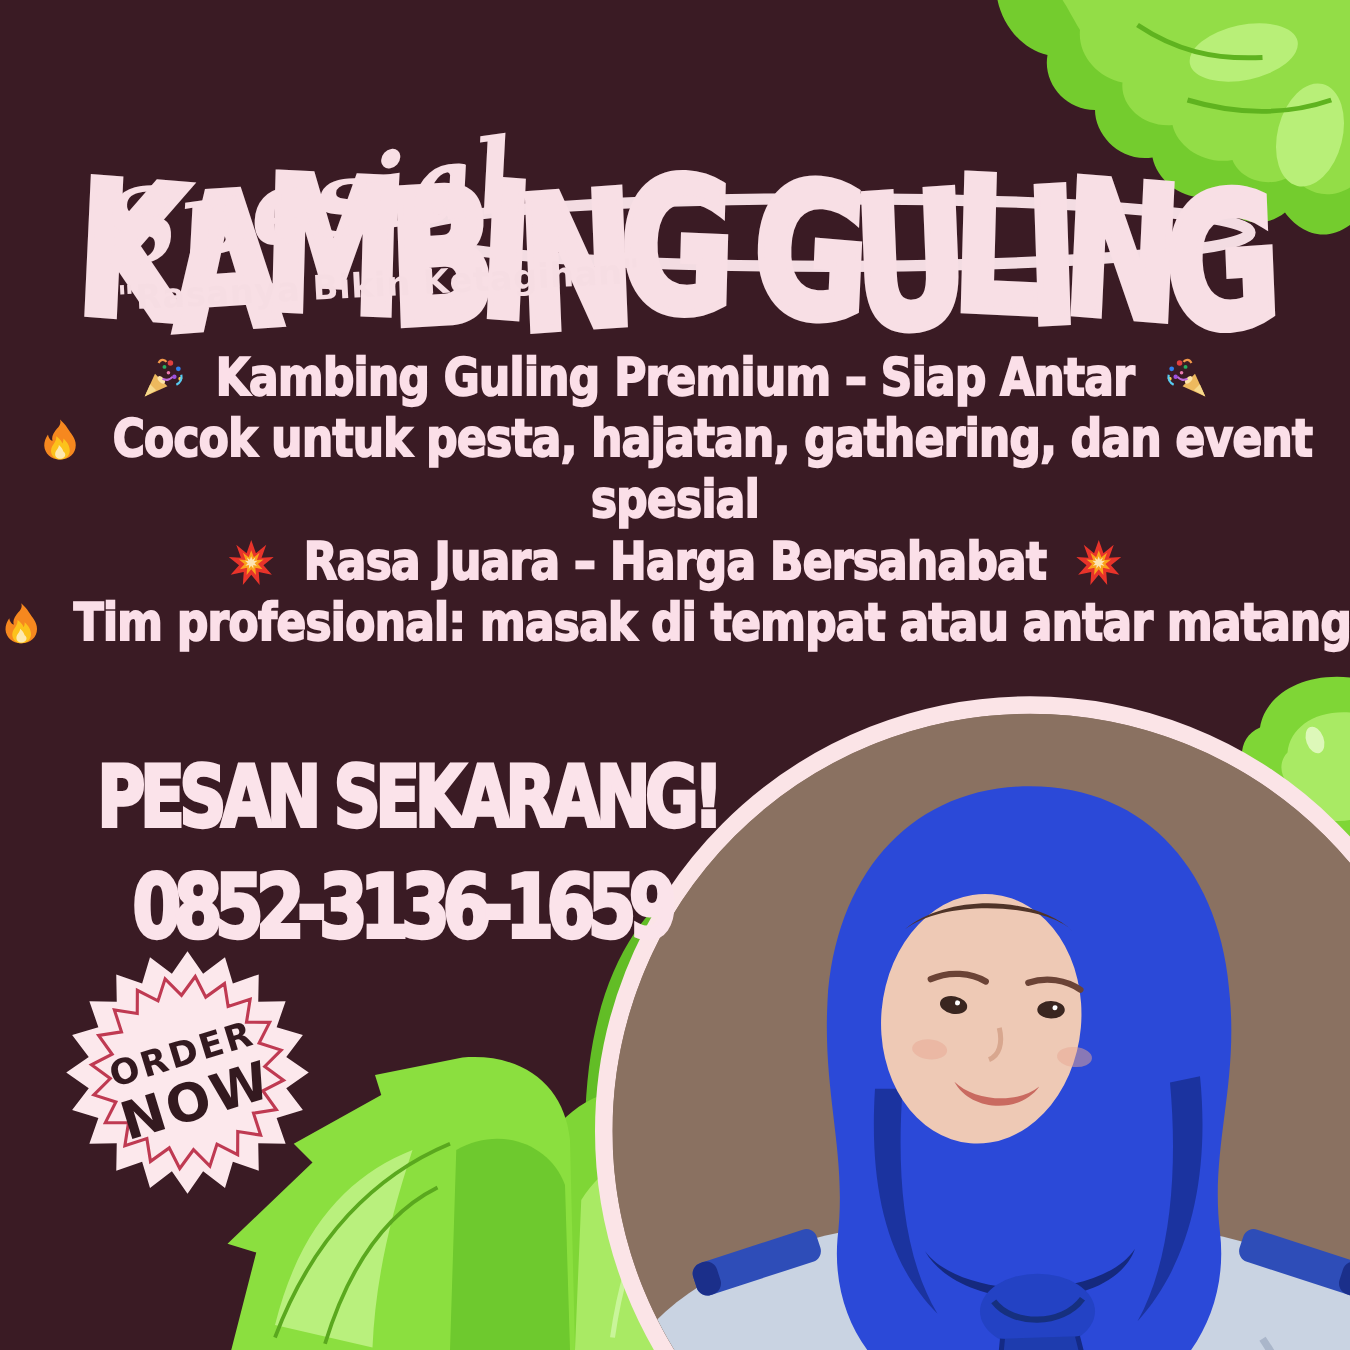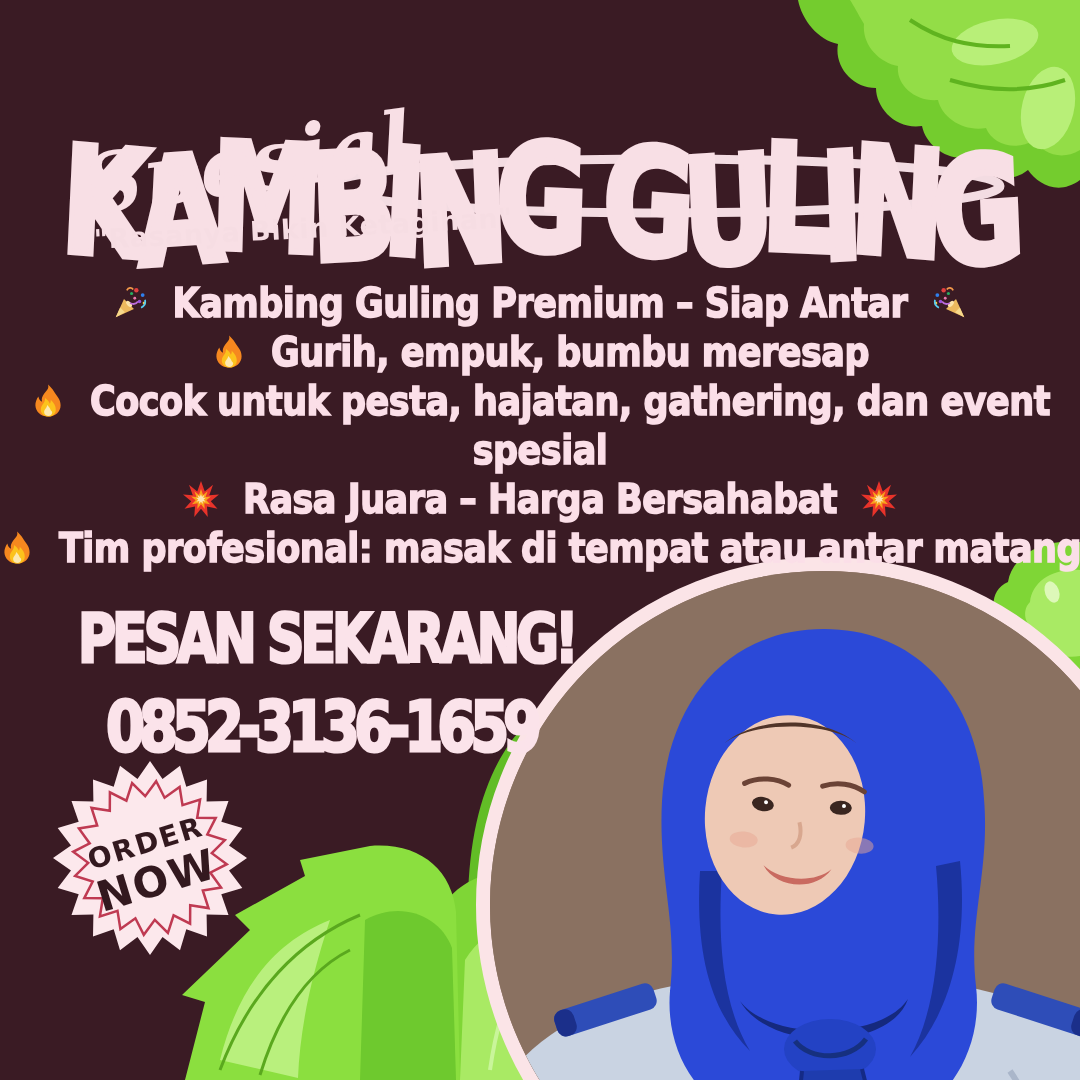--- a/index.html
+++ b/index.html
@@ -107,28 +107,20 @@
         <circle cx="18" cy="11" r="1.1" fill="#9b51e0"></circle>
           <circle cx="13" cy="6" r="1.0" fill="#27ae60"></circle>
         <circle cx="21" cy="12" r="1.0" fill="#f2c94c"></circle>
           <circle cx="15" cy="9" r="0.9" fill="#eb7ab0"></circle>
         <path fill="none" stroke="#f2994a" stroke-width="1.1" d="M10 4 C11 2 13 2 14 3.5"></path>
         <path fill="none" stroke="#56ccf2" stroke-width="1.1" d="M19 15 C21 14 22 12 21.5 10"></path>
         <path fill="none" stroke="#bb6bd9" stroke-width="1.1" d="M12 12 C14 13 16 12.5 17 11"></path>
       </svg>
     </div>
 
-    <div class="feature-line">
-      <svg class="em" width="36" height="36" viewBox="0 0 24 24">
-        <path fill="#f6881f" d="M12 1c1 3-1.5 4.5-2.5 6C8 9 7.5 10.5 8 12.5 6.5 11.8 5.8 10.5 5.6 9 4.3 10.8 3.5 13 3.6 15c.2 4 3.6 7.4 8.4 7.4s8.4-3.2 8.4-7.6c0-4.2-2.7-6.3-4.3-9C14.9 3.7 13.4 2.3 12 1z"></path>
-        <path fill="#fcc21c" d="M12.2 22.4c-2.8 0-5-2-5-4.7 0-2 1.2-3 2-4.5.6-1 .9-2 .8-3.2 1.5 1 2.6 2.3 3.3 3.8.4-.7.6-1.7.5-2.6 2 1.8 3.4 4 3.4 6.4 0 2.8-2.2 4.8-5 4.8z"></path>
-        <path fill="#fde9b0" d="M12.1 22c-1.5 0-2.7-1.1-2.7-2.6 0-1.2.8-2 1.4-2.9.4-.6.6-1.2.6-1.9 1.2 1 2 2.2 2.4 3.5.8.6 1 1.2 1 1.6 0 1.3-1.2 2.3-2.7 2.3z"></path>
-      </svg>
-      <span class="ft-text">Gurih, empuk, bumbu meresap</span>
-    </div>
 
     <div class="feature-line">
       <svg class="em" width="36" height="36" viewBox="0 0 24 24">
         <path fill="#f6881f" d="M12 1c1 3-1.5 4.5-2.5 6C8 9 7.5 10.5 8 12.5 6.5 11.8 5.8 10.5 5.6 9 4.3 10.8 3.5 13 3.6 15c.2 4 3.6 7.4 8.4 7.4s8.4-3.2 8.4-7.6c0-4.2-2.7-6.3-4.3-9C14.9 3.7 13.4 2.3 12 1z"></path>
         <path fill="#fcc21c" d="M12.2 22.4c-2.8 0-5-2-5-4.7 0-2 1.2-3 2-4.5.6-1 .9-2 .8-3.2 1.5 1 2.6 2.3 3.3 3.8.4-.7.6-1.7.5-2.6 2 1.8 3.4 4 3.4 6.4 0 2.8-2.2 4.8-5 4.8z"></path>
         <path fill="#fde9b0" d="M12.1 22c-1.5 0-2.7-1.1-2.7-2.6 0-1.2.8-2 1.4-2.9.4-.6.6-1.2.6-1.9 1.2 1 2 2.2 2.4 3.5.8.6 1 1.2 1 1.6 0 1.3-1.2 2.3-2.7 2.3z"></path>
       </svg>
       <span class="ft-text">Cocok untuk pesta, hajatan, gathering, dan event</span>
     </div>
 

